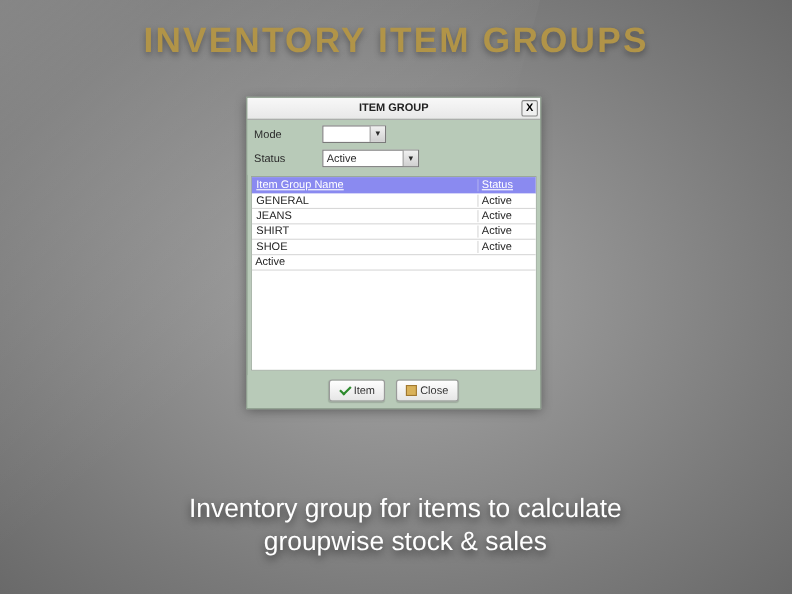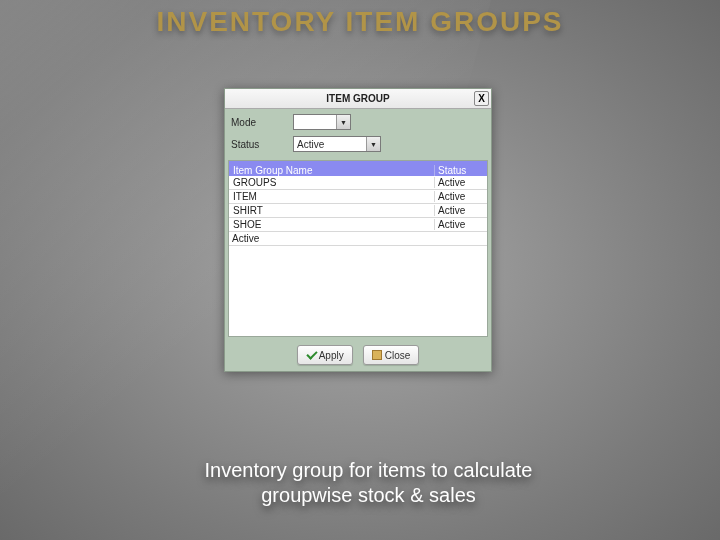--- a/index.html
+++ b/index.html
@@ -17,25 +17,25 @@
     top: -100px;
     left: -200px;
     width: 600px;
     height: 800px;
     background: linear-gradient(125deg, rgba(255,255,255,0.35) 0%, rgba(255,255,255,0.1) 30%, transparent 60%);
     transform: rotate(15deg);
     pointer-events: none;
   }
   .slide-title {
     text-align: center;
-    font-size: 28px;
+    font-size: 32px;
     font-weight: bold;
     letter-spacing: 2px;
     color: #b19448;
-    margin-top: 6px;
+    margin-top: 18px;
     text-shadow: 0 3px 6px rgba(0,0,0,0.35);
     position: relative;
     z-index: 2;
   }
   .window {
     position: absolute;
     top: 88px;
     left: 224px;
     width: 268px;
     background: #b8cab8;
@@ -131,21 +131,22 @@
     margin: 1px 3px 4px 3px;
     border: 1px solid #9aa89a;
     background: #ffffff;
   }
   .grid-header {
     display: flex;
     background: #8a8af0;
     color: #fff;
     font-size: 10px;
     height: 15px;
-    align-items: flex-end;
+    align-items: center;
+    text-decoration: underline;
   }
   .col-name { flex: 1; padding-left: 4px; border-right: 1px solid #afaff0; }
   .col-status { width: 52px; padding-left: 3px; }
   .grid-body {
     height: 160px;
     background: #fff;
   }
   .grid-row {
     display: flex;
     font-size: 10px;
@@ -194,21 +195,21 @@
     border: 1px solid #a07830;
     display: inline-block;
   }
   .caption {
     position: absolute;
     bottom: 32px;
     left: 0;
     width: 100%;
     text-align: center;
     color: #ffffff;
-    font-size: 20px;
+    font-size: 24px;
     line-height: 1.25;
     text-shadow: 0 4px 8px rgba(0,0,0,0.6);
     z-index: 2;
     padding-left: 17px;
   }
 </style>
 </head>
 <body>
 
 <div class="slide-title">INVENTORY ITEM GROUPS</div>
@@ -238,45 +239,45 @@
     </div>
   </div>
 
   <div class="grid-wrap">
     <div class="grid-header">
       <div class="col-name">Item Group Name</div>
       <div class="col-status">Status</div>
     </div>
     <div class="grid-body">
       <div class="grid-row">
-        <div class="col-name">GROUPS</div>
-        <div class="col-status">Active</div>
-      </div>
-      <div class="grid-row">
-        <div class="col-name">ITEM</div>
+        <div class="col-name">GENERAL</div>
+        <div class="col-status">Active</div>
+      </div>
+      <div class="grid-row">
+        <div class="col-name">JEANS</div>
         <div class="col-status">Active</div>
       </div>
       <div class="grid-row">
         <div class="col-name">SHIRT</div>
         <div class="col-status">Active</div>
       </div>
       <div class="grid-row">
         <div class="col-name">SHOE</div>
         <div class="col-status">Active</div>
       </div>
       <div class="grid-row">
         <div class="col-status">Active</div>
       </div>
     </div>
   </div>
 
   <div class="button-bar">
     <div class="btn">
       <span class="icon-apply"></span>
-      <span>Apply</span>
+      <span>Item</span>
     </div>
     <div class="btn">
       <span class="icon-close"></span>
       <span>Close</span>
     </div>
   </div>
 </div>
 
 <div class="caption">
   <span>Inventory  group for items to calculate</span><br>

